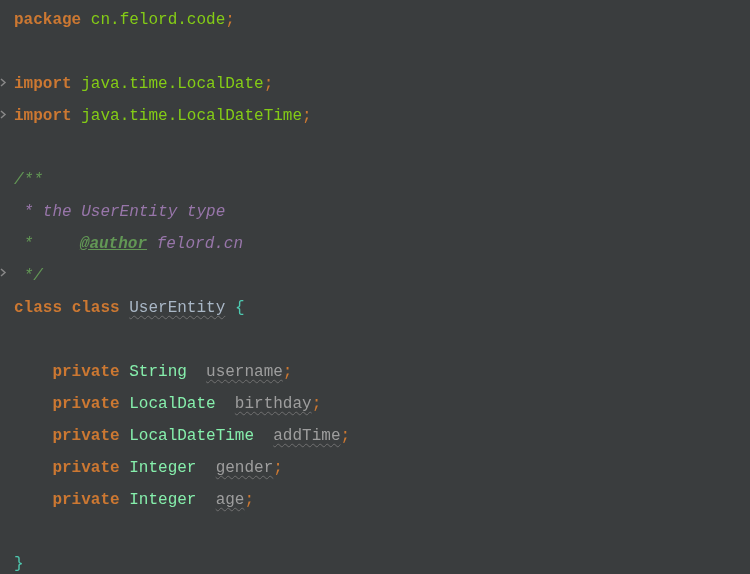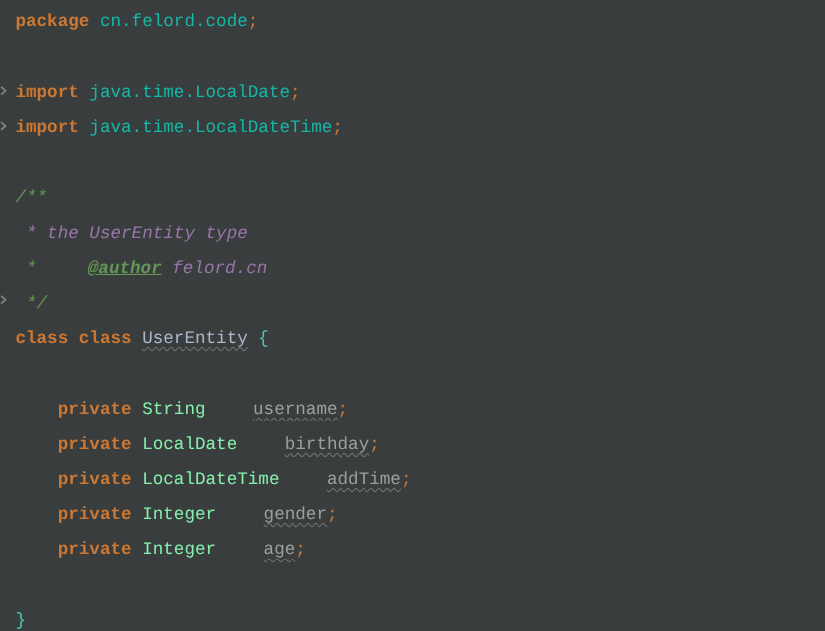--- a/index.html
+++ b/index.html
@@ -34,30 +34,30 @@
     display: flex;
     align-items: center;
     justify-content: center;
   }
   .fold-marker svg { display: block; }
   .code-line {
     white-space: pre;
     height: 32px;
   }
   .kw-orange { color: #cc7832; font-weight: bold; }
-  .pkg-green { color: #14b8a6; }
+  .pkg-green { color: #84cc16; }
   .cls-white { color: #86efac; }
   .semi { color: #cc7832; }
   .punct { color: #a9b7c6; }
   .comment-green { color: #629755; font-style: italic; }
   .doc-purple { color: #9876aa; font-style: italic; }
   .doc-author { color: #629755; font-style: italic; text-decoration: underline; font-weight: bold; margin-left: 37px; }
   .cls-decl { color: #a9b7c6; text-decoration: underline wavy #707070; text-decoration-thickness: 1px; text-underline-offset: 3px; }
   .brace-teal { color: #4ec9b0; }
-  .field-name { color: #9e9e9e; text-decoration: underline wavy #707070; text-decoration-thickness: 1px; text-underline-offset: 3px; margin-left: 24px; }
+  .field-name { color: #9e9e9e; text-decoration: underline wavy #707070; text-decoration-thickness: 1px; text-underline-offset: 3px; }
 </style>
 </head>
 <body>
 
 <div class="editor">
   <div class="gutter">
     <span class="fold-marker" style="top:78px;">
       <svg width="9" height="9" viewBox="0 0 9 9">
           <path d="M1 1 L5 4.5 L1 8" fill="none" stroke="#888" stroke-width="1.5"></path>
         </svg>

